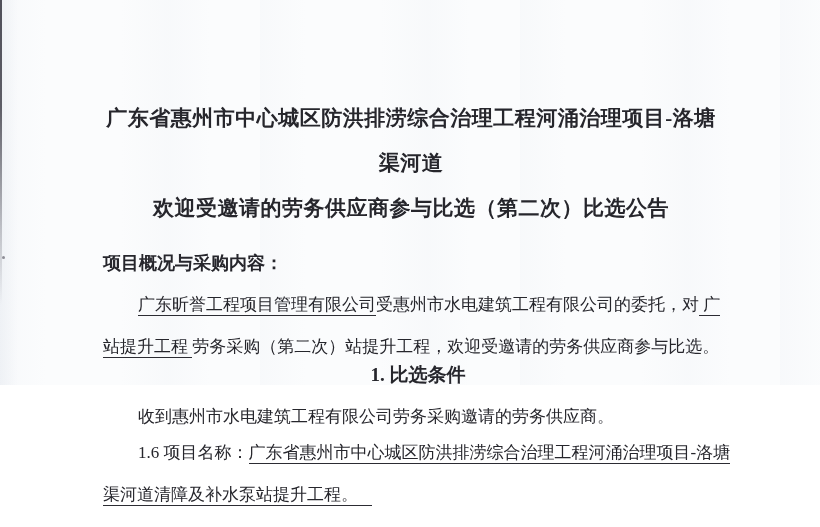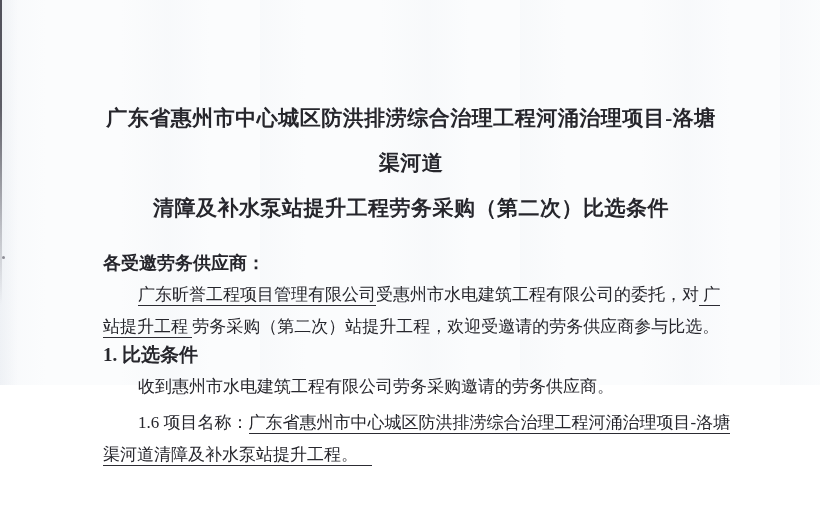--- a/index.html
+++ b/index.html
@@ -34,43 +34,43 @@
 
   .content { position: absolute; left: 103px; top: 96px; width: 630px; }
 
   .title {
     margin-left: -6px; width: 628px;
     text-align: center; font-weight: bold;
     font-size: 21px; line-height: 45px;
     letter-spacing: 0.5px;
   }
   .greeting { margin-top: 16px; font-weight: bold; font-size: 18px; line-height: 32px; }
-  .bline  { font-size: 17px; line-height: 32px; white-space: nowrap; }
+  .bline  { font-size: 17px; line-height: 32px; white-space: nowrap; margin-top: 10px; }
   .indent { text-indent: 35px; }
   .head   { font-weight: bold; font-size: 19px; line-height: 32px; white-space: nowrap; }
-  .h1gap  { margin-top: -4px; }
+  .h1gap  { margin-top: -4px; text-align: center; }
   .gap4   { margin-top: 4px; }
   .u  { border-bottom: 1px solid #2c2c33; padding-bottom: 1px; }
   .u-ext { padding-right: 14px; }
 </style>
 </head>
 <body>
 
 <div class="page">
   <div class="edge-line"></div>
   <div class="speck"></div>
 
   <div class="content">
 
     <div class="title">
       <div>广东省惠州市中心城区防洪排涝综合治理工程河涌治理项目-洛塘渠河道</div>
-      <div>清障及补水泵站提升工程劳务采购（第二次）比选条件</div>
+      <div>欢迎受邀请的劳务供应商参与比选（第二次）比选公告</div>
     </div>
 
-    <div class="greeting">各受邀劳务供应商：</div>
+    <div class="greeting">项目概况与采购内容：</div>
 
     <div>
       <div class="bline indent"><span class="u">广东昕誉工程项目管理有限公司</span><span>受惠州市水电建筑工程有限公司的委托，对</span><span class="u">&nbsp;广</span></div>
       <div class="bline"><span class="u">站提升工程&nbsp;</span><span>劳务采购（第二次）站提升工程，欢迎受邀请的劳务供应商参与比选。</span></div>
     </div>
 
     <div class="head h1gap">1. 比选条件</div>
     <div class="bline indent">收到惠州市水电建筑工程有限公司劳务采购邀请的劳务供应商。</div>
 
 

